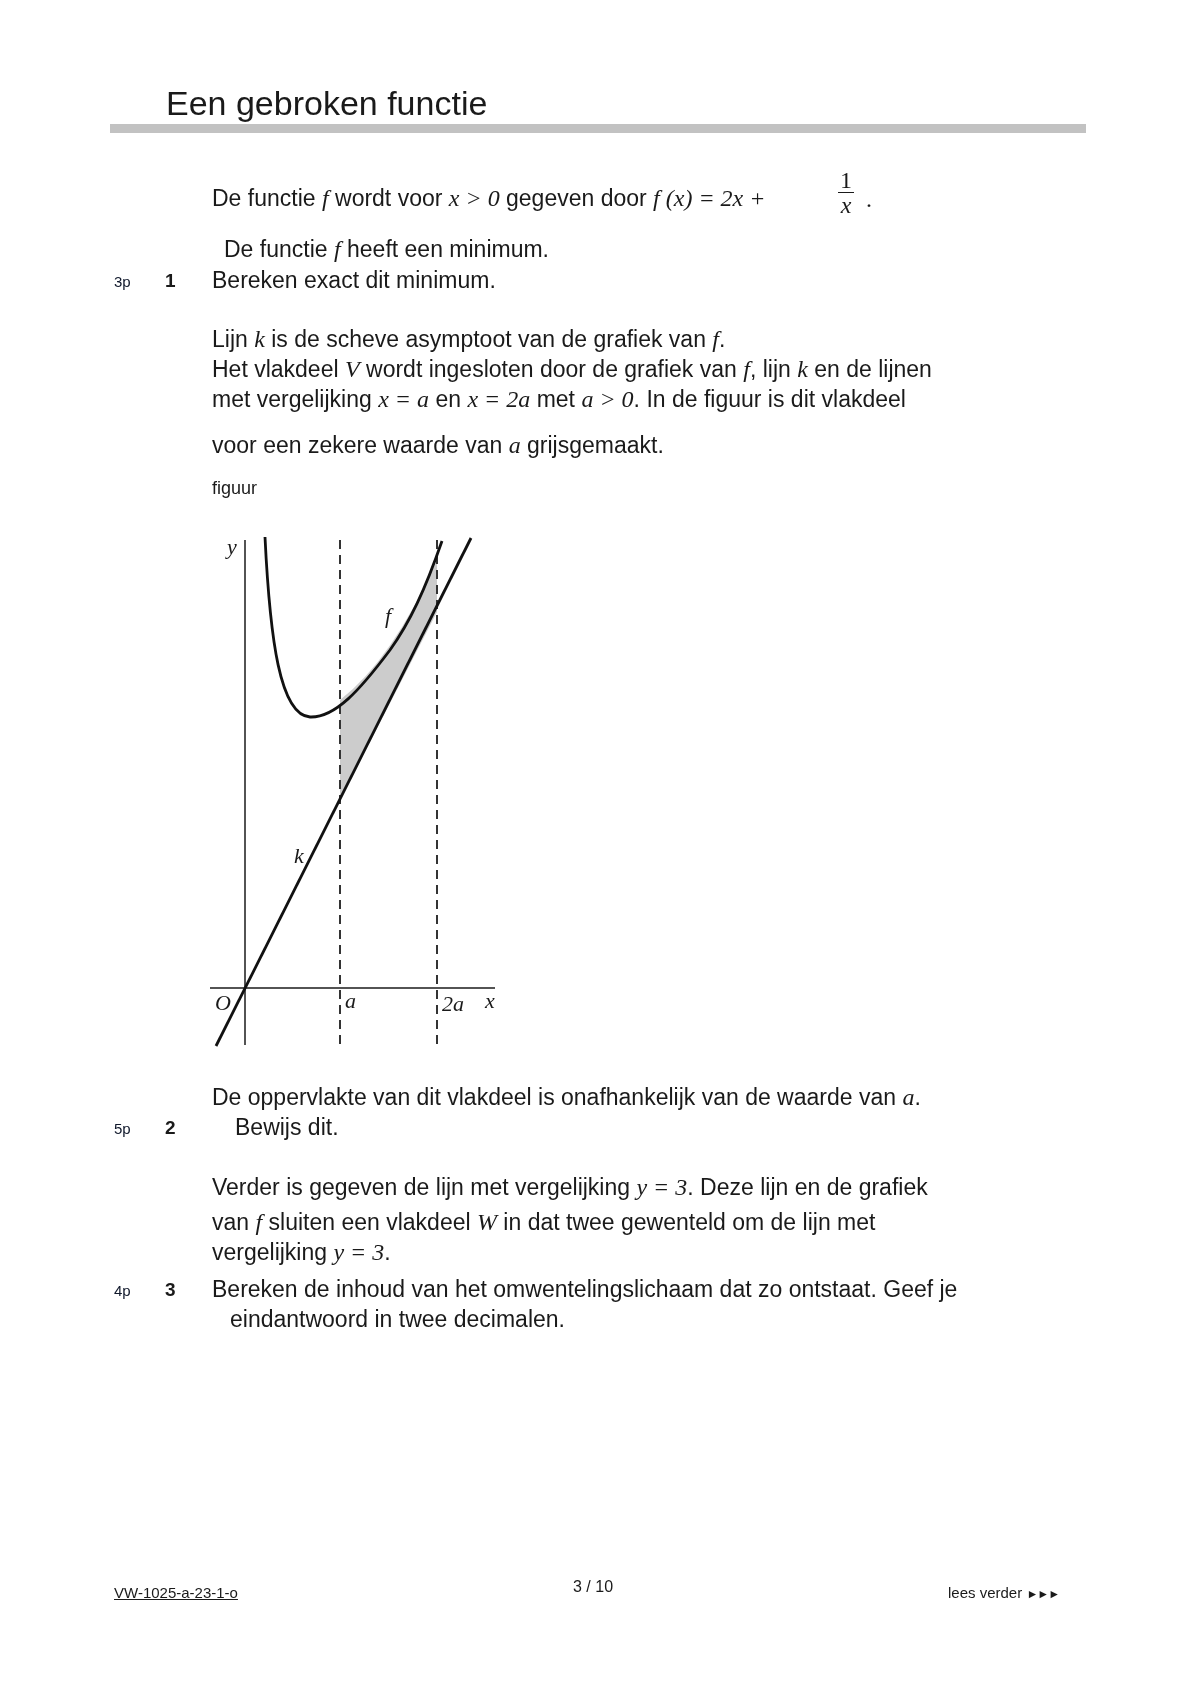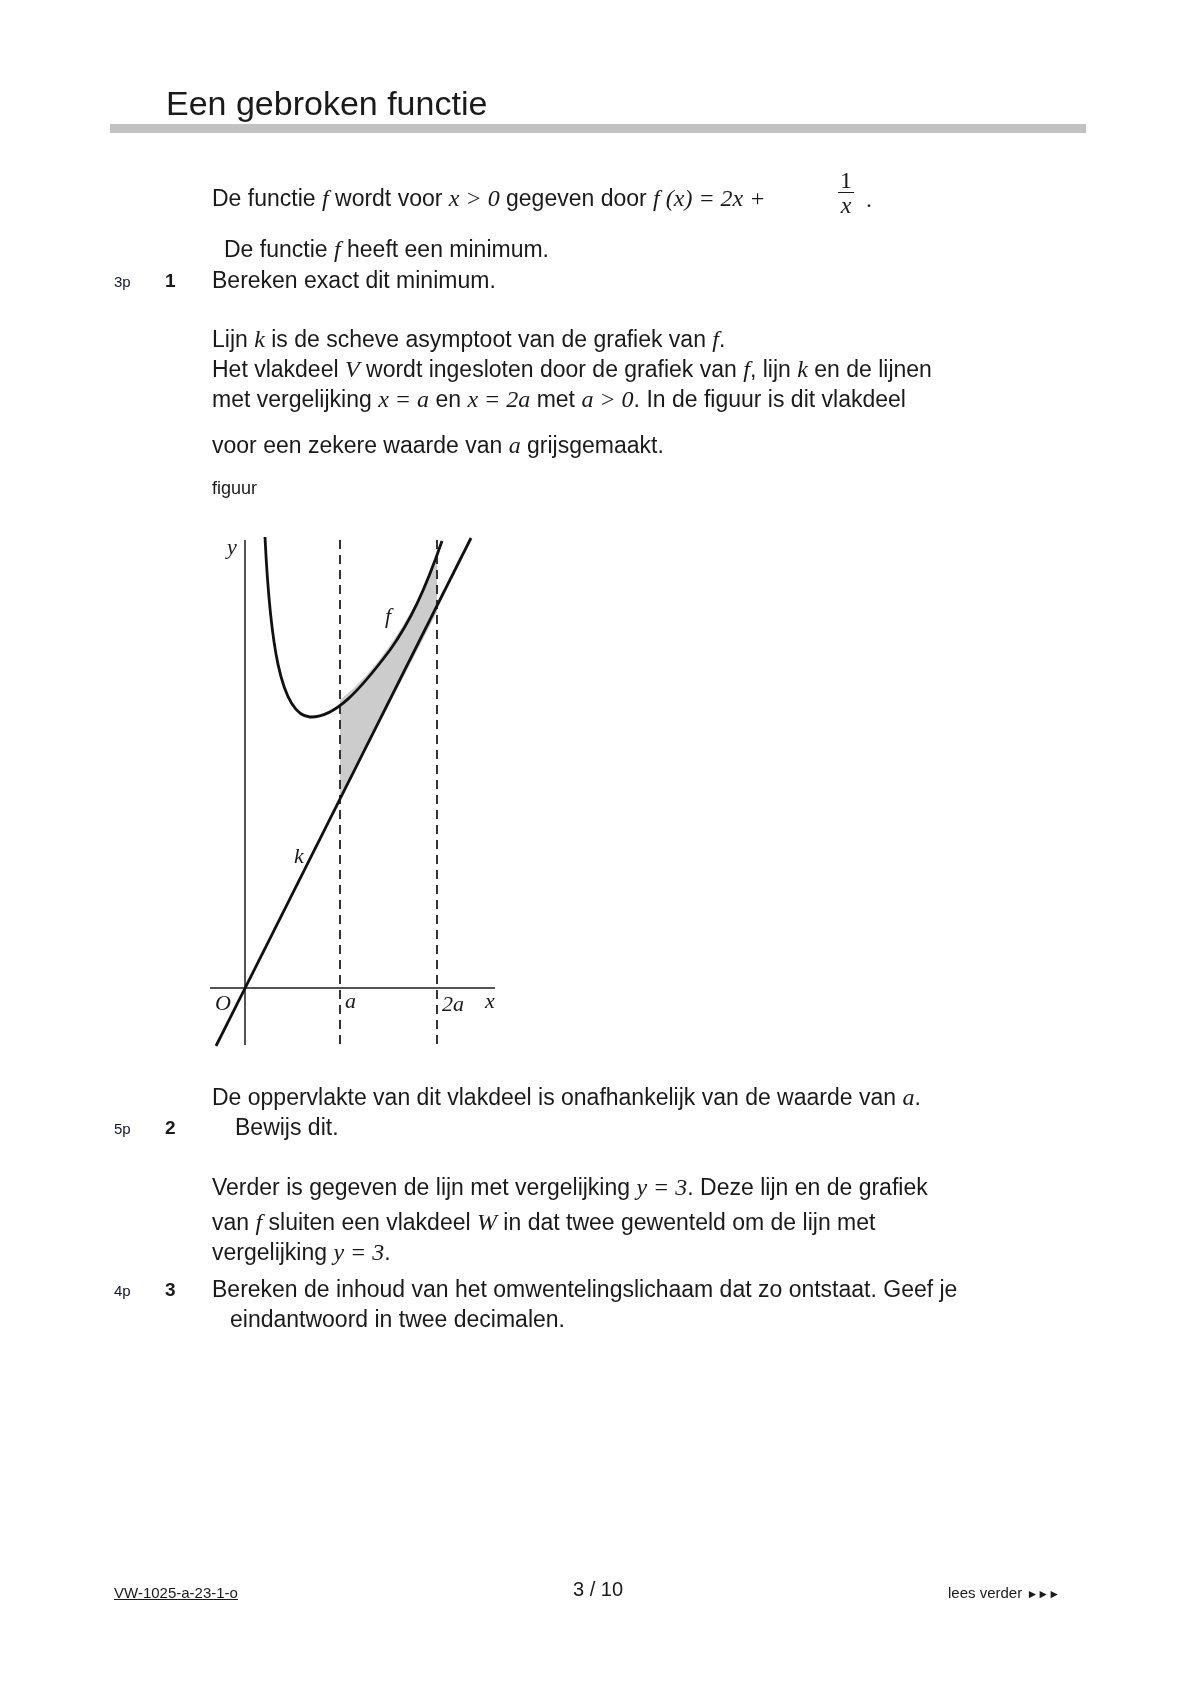--- a/index.html
+++ b/index.html
@@ -10,21 +10,21 @@
   .p { font-size:23px; line-height:30px; white-space:nowrap; }
   .m { font-family:"Liberation Serif", serif; font-style:italic; font-size:24px; }
   .mn { font-family:"Liberation Serif", serif; font-size:24px; }
   .pts { font-size:15px; color:#0f172a; }
   .qn { font-size:19px; font-weight:bold; }
   .fig-label { font-size:18px; font-weight:normal; }
   .frac { display:inline-block; vertical-align:middle; text-align:center; font-family:"Liberation Serif", serif; font-size:24px; line-height:24px; }
   .frac .num { display:block; border-bottom:1px solid #1a1a1a; padding:0 2px; }
   .frac .den { display:block; font-style:italic; }
   .footer { font-size:15px; }
-  .pagenum { font-size:20px; }
+  .pagenum { font-size:16px; }
 </style>
 </head>
 <body>
 
 <div class="abs title">Een gebroken functie</div>
 <div class="abs title-bar"></div>
 
 <div class="abs p" style="left:212px; top:183px;">
   <span>De functie </span><span class="m">f</span><span> wordt voor </span><span class="m">x &gt; 0</span><span> gegeven door </span>
   <span class="m">f (x) = 2x +</span>

